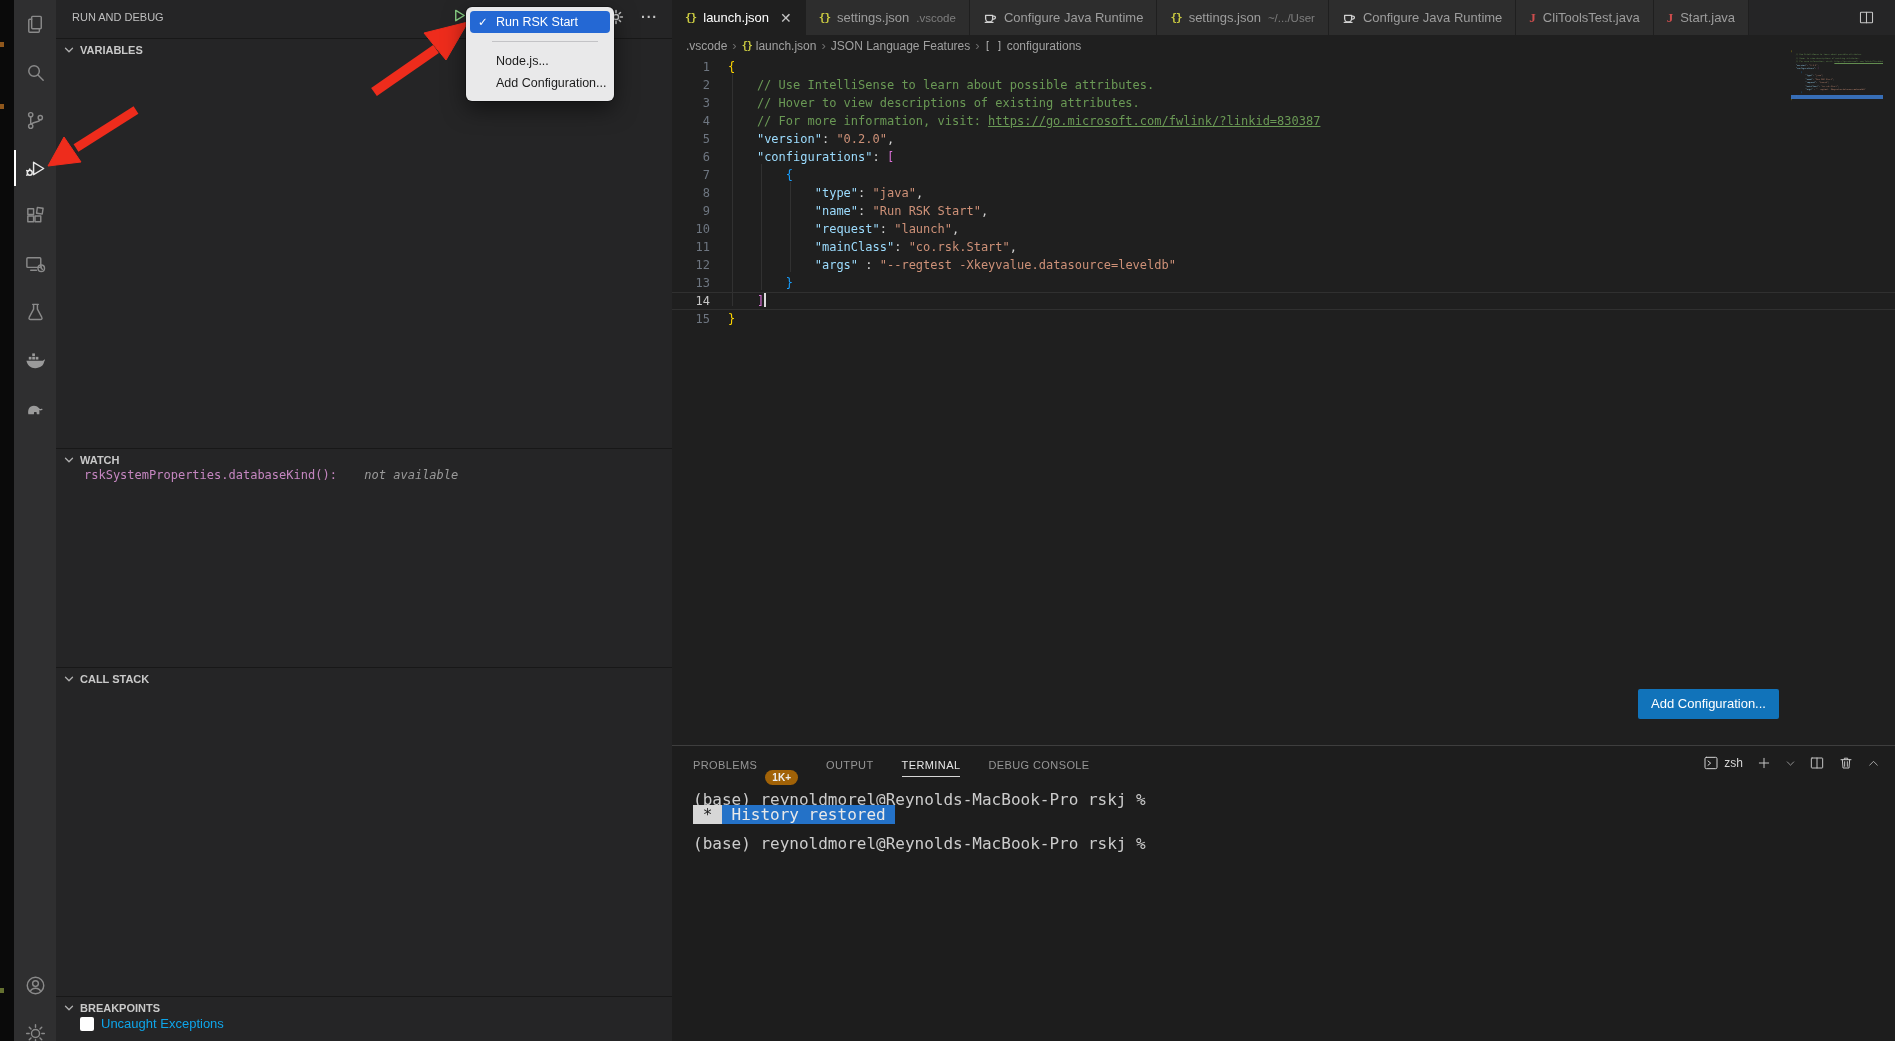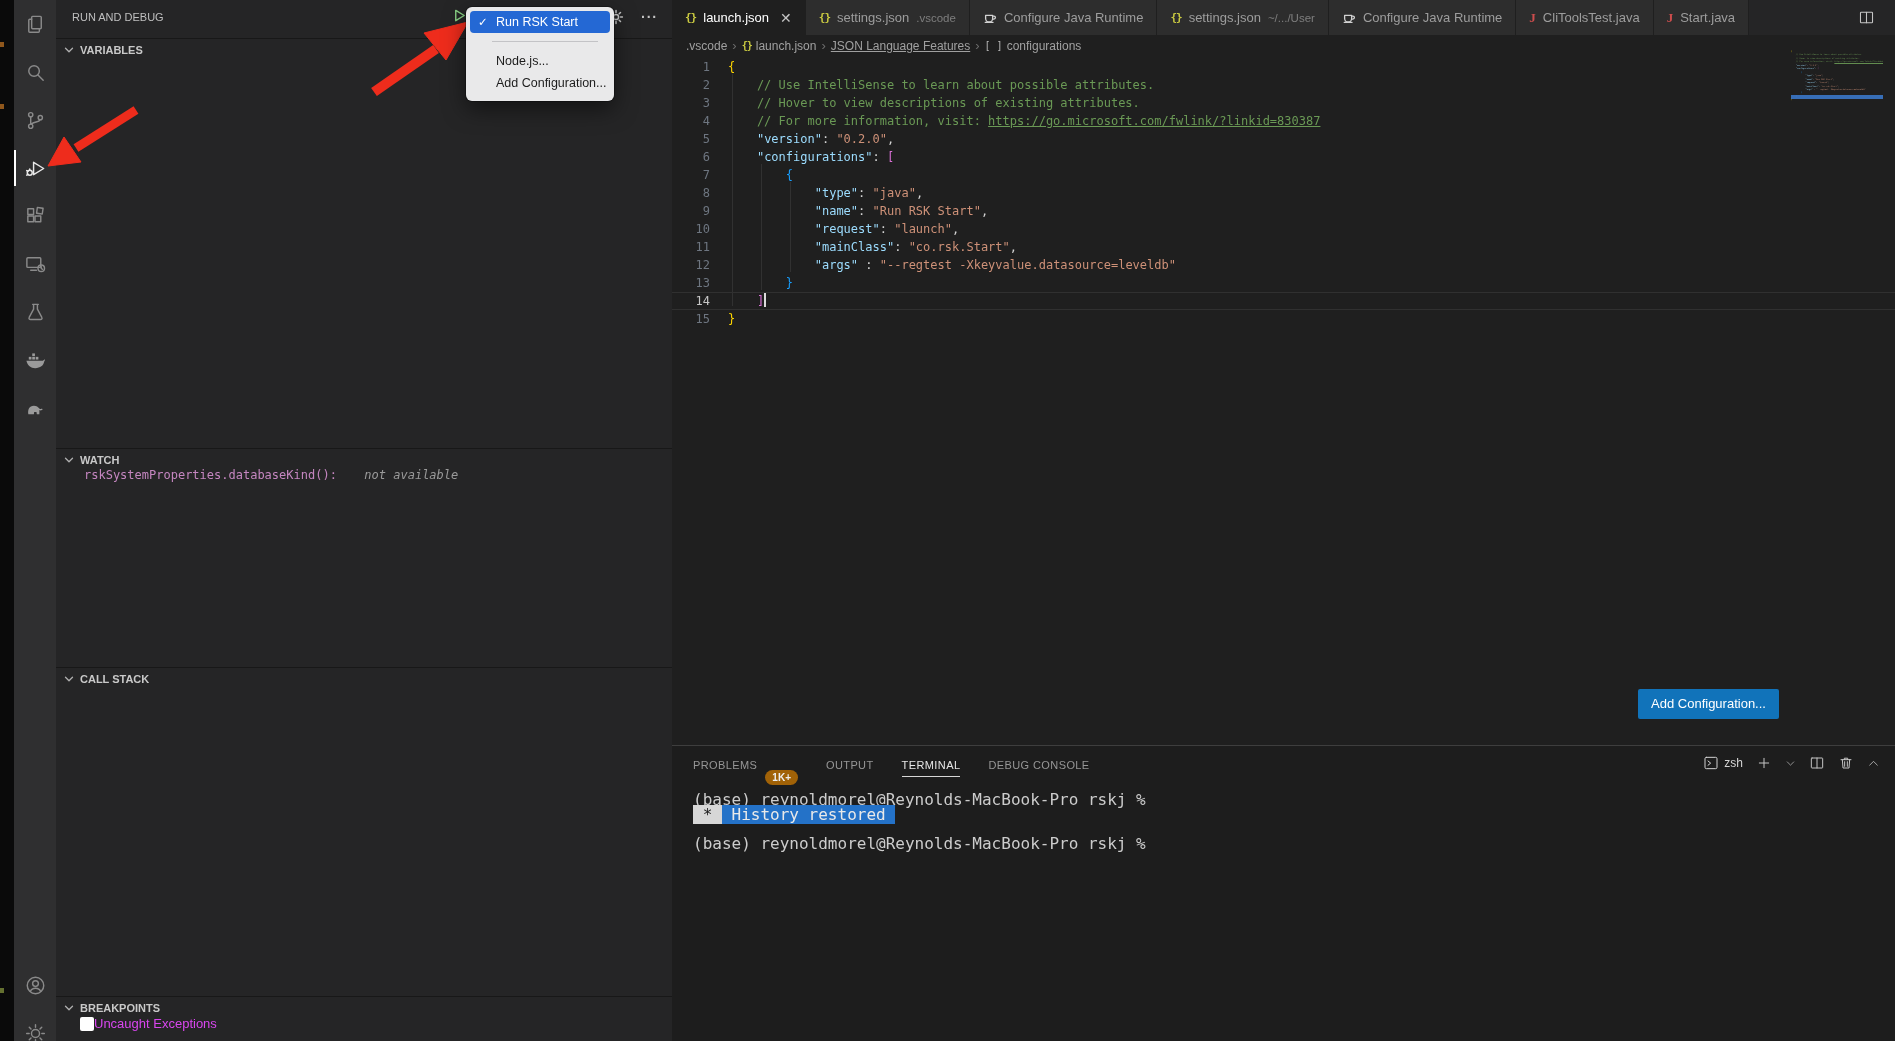--- a/index.html
+++ b/index.html
@@ -25,21 +25,21 @@
   .hdr-play { position:absolute; left:396px; top:8px; color:#89d185; }
   .hdr-actions { position:absolute; right:14px; top:9px; display:flex; gap:17px; align-items:center; color:#c5c5c5; }
   .dots { font-size:14px; font-weight:bold; letter-spacing:1px; line-height:14px; }
   .section { position:absolute; left:0; right:0; }
   .sec-head { height:22px; display:flex; align-items:center; gap:4px; padding-left:6px;
               border-top:1px solid rgba(0,0,0,.35); font-size:11px; font-weight:bold; color:#c9c9c9; }
   .chev { width:14px; height:14px; color:#b0b0b0; }
   .watch-row { position:absolute; left:28px; top:20px; font-family:"DejaVu Sans Mono", monospace; font-size:12px; }
   .watch-expr { color:#c586c0; }
   .watch-val { color:#9a9a9a; font-style:italic;margin-left:13px; }
-  .bp-row { position:absolute; left:24px; top:20px; display:flex; align-items:center; font-size:13px; color:#d946ef; }
+  .bp-row { position:absolute; left:24px; top:20px; display:flex; align-items:center; gap:7px; font-size:13px; color:#0ea5e9; }
   .bp-check { width:14px; height:14px; background:#ffffff; border-radius:2px; }
 
   
   .menu { position:absolute; left:466px; top:7px; width:148px; z-index:60; background:#e9e9ea;
           border-radius:6px; padding:4px 4px 7px 4px; box-shadow:0 8px 22px rgba(0,0,0,.5), 0 0 0 1px rgba(0,0,0,.25); }
   .menu-item { height:22px; line-height:22px; border-radius:4px; color:#1c1c1c; font-size:12.5px;
                padding-left:26px; position:relative; white-space:nowrap; }
   .menu-item.selected { background:#2468d4; color:#ffffff; }
   .menu-item .check { position:absolute; left:8px; font-size:11.5px; }
   .menu-sep { height:1px; background:#c3c3c6; margin:8px 12px 8px 22px; }
@@ -308,21 +308,21 @@
     <div class="breadcrumb" id="breadcrumb">
         <span style="display: inline-flex; align-items: center; gap: 4px;">
           <span>.vscode</span>
         </span>
         <span class="bc-sep">›</span>
         <span style="display: inline-flex; align-items: center; gap: 4px;">
           <span class="bc-ic-json">{}</span>
           <span>launch.json</span>
         </span>
         <span class="bc-sep">›</span>
-        <span style="display: inline-flex; align-items: center; gap: 4px; text-decoration: underline;">
+        <span style="display: inline-flex; align-items: center; gap: 4px;">
           <span>JSON Language Features</span>
         </span>
         <span class="bc-sep">›</span>
         <span style="display: inline-flex; align-items: center; gap: 4px;">
           <span class="bc-ic-arr">[ ]</span>
           <span>configurations</span>
         </span>
       </div>
     <div class="codearea" id="code">
       <div class="guide" style="left:60px; top:18px; height:232px"></div>

